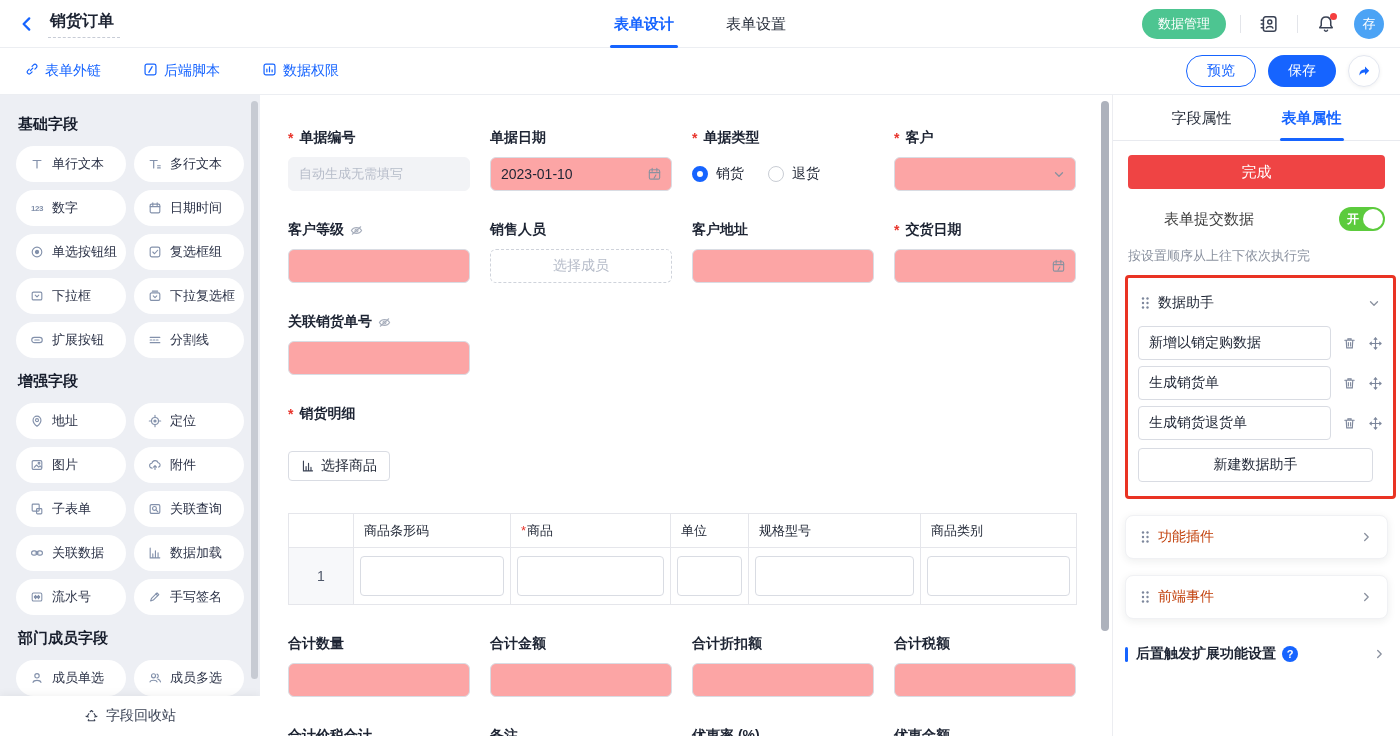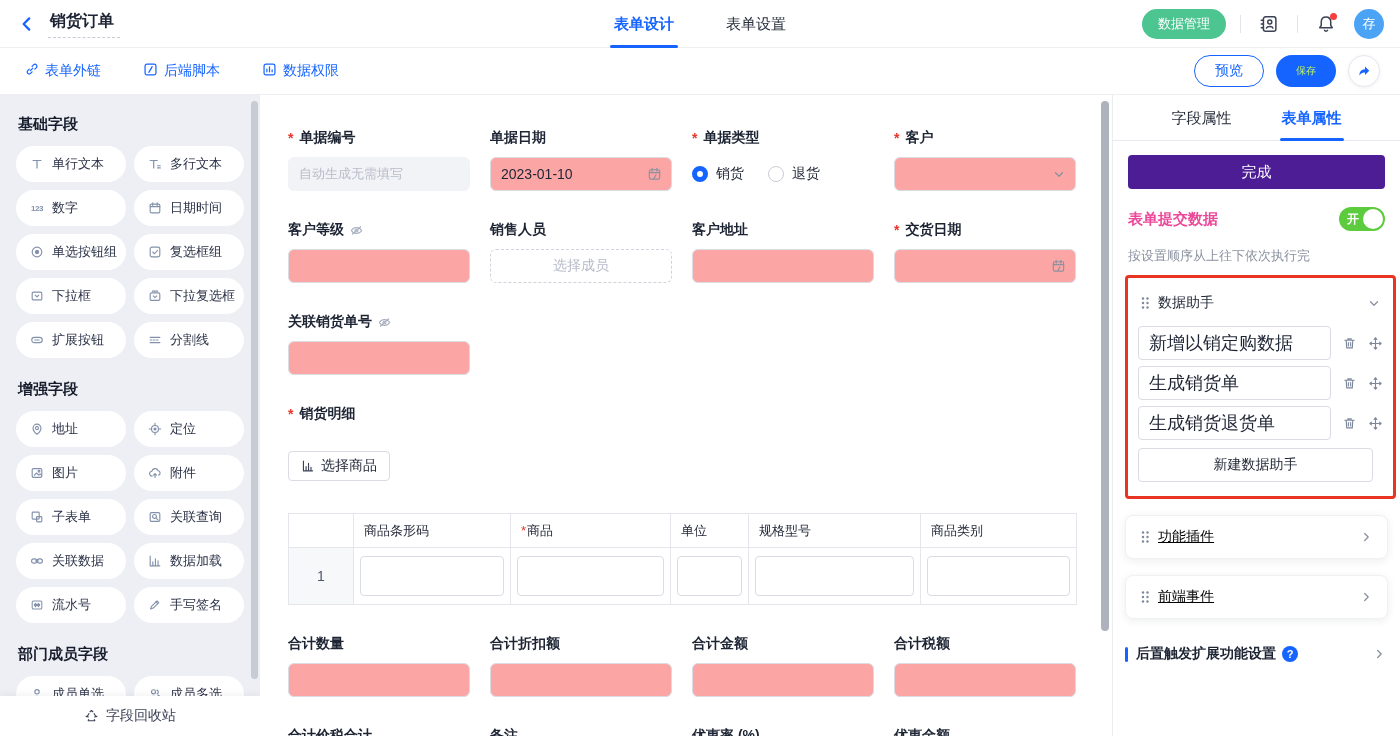--- a/index.html
+++ b/index.html
@@ -22,30 +22,30 @@
   .icon-btn { width:28px; height:28px; display:flex; align-items:center; justify-content:center; cursor:pointer; position:relative; }
   .red-dot { position:absolute; top:3px; right:3px; width:7px; height:7px; background:#f53f3f; border-radius:50%; }
   .avatar { width:30px; height:30px; border-radius:50%; background:#4ba3f5; color:#fff; font-size:13px; display:flex; align-items:center; justify-content:center; cursor:pointer; }
 
   
   .tbar { height:47px; background:#fff; border-bottom:1px solid #eceef2; display:flex; align-items:center; padding:0 20px 0 24px; flex:0 0 47px; }
   .tlinks { display:flex; align-items:center; gap:42px; }
   .tlink { display:flex; align-items:flex-start; gap:6px; color:#1664ff; font-size:14px; cursor:pointer; }
   .tbar-right { margin-left:auto; display:flex; align-items:center; gap:12px; }
   .btn-outline { height:32px; padding:0 20px; border:1px solid #1664ff; color:#1664ff; background:#fff; border-radius:16px; font-size:14px; cursor:pointer; }
-  .btn-primary { height:32px; padding:0 20px; border:none; color:#bef264; background:#1664ff; border-radius:16px; font-size:10px; cursor:pointer; }
+  .btn-primary { height:32px; padding:0 20px; border:none; color:#ffffff; background:#1664ff; border-radius:16px; font-size:14px; cursor:pointer; }
   .btn-circle { width:32px; height:32px; border-radius:50%; border:1px solid #e3e7f0; background:#fff; display:flex; align-items:center; justify-content:center; cursor:pointer; box-shadow:0 1px 4px rgba(0,0,0,.06); }
 
   
   .bod { flex:1; display:flex; min-height:0; }
 
   
   .sidebar { width:260px; background:#edeff4; position:relative; padding:20px 16px 0 16px; overflow:hidden; flex:0 0 260px; }
   .sec-title { font-size:15px; font-weight:bold; color:#171d2c; margin:0 0 12px 2px; }
-  .sec-title.mt { margin-top:22px; }
+  .sec-title.mt { margin-top:14px; }
   .pill-grid { display:grid; grid-template-columns:1fr 1fr; gap:8px; }
   .pill { height:36px; background:#fff; border-radius:18px; display:flex; align-items:center; padding-left:13px; gap:7px; font-size:13px; color:#2a3146; cursor:pointer; }
   .pill .ic { width:16px; height:16px; display:flex; align-items:center; justify-content:center; color:#8391ab; flex:0 0 16px; }
   .num-ic { font-size:8px; font-weight:bold; color:#8391ab; letter-spacing:-0.5px; }
   .sb-footer { position:absolute; left:0; bottom:0; width:100%; height:40px; background:#fff; display:flex; align-items:center; justify-content:center; gap:7px; font-size:14px; color:#3a4254; cursor:pointer; box-shadow:0 -2px 8px rgba(0,0,0,.05); }
   .sb-scroll { position:absolute; right:2px; top:6px; width:7px; height:578px; background:#c7cbd3; border-radius:4px; }
 
   
   .canvas { flex:1; background:#fff; position:relative; padding:34px 40px 0 28px; overflow:hidden; }
   .fgrid { display:grid; grid-template-columns:repeat(4,182px); column-gap:20px; row-gap:30px; }
@@ -72,38 +72,38 @@
   .cell-inp { border:1px solid #d9dce3; border-radius:4px; height:40px; margin:8px 6px; background:#fff; }
   .remark-box { height:120px; border:1px solid #d9dce3; border-radius:6px; background:#fff; }
   .cv-scroll { position:absolute; right:3px; top:6px; width:8px; height:530px; background:#adb2bc; border-radius:4px; }
 
   
   .rpanel { width:288px; background:#fff; border-left:1px solid #ecedf1; position:relative; flex:0 0 288px; padding:0 0 0 0; }
   .rtabs { height:46px; display:flex; justify-content:center; gap:46px; border-bottom:1px solid #e8eaef; }
   .rtab { height:46px; display:flex; align-items:center; font-size:15px; color:#272e3b; cursor:pointer; position:relative; padding:0 2px; }
   .rtab.active { color:#1664ff; font-weight:bold; }
   .rtab.active:after { content:""; position:absolute; left:0; right:0; bottom:0; height:3px; background:#1664ff; border-radius:2px; }
-  .btn-done { display:block; width:calc(100% - 30px); margin:14px 15px 0 15px; height:34px; background:#4c1d95; border:none; border-radius:4px; color:#fff; font-size:15px; cursor:pointer; }
+  .btn-done { display:block; width:calc(100% - 30px); margin:14px 15px 0 15px; height:34px; background:#ef4444; border:none; border-radius:4px; color:#fff; font-size:15px; cursor:pointer; }
   .toggle-row { display:flex; align-items:center; justify-content:space-between; margin:18px 15px 0 15px; }
-  .toggle-label { font-size:15px; font-weight:bold; color:#ec4899; }
+  .toggle-label { font-size:15px; font-weight:normal; color:#404040;margin-left:36px; }
   .switch { width:46px; height:24px; border-radius:12px; background:#5ccb3d; position:relative; cursor:pointer; }
   .switch .on-txt { position:absolute; left:8px; top:4px; color:#fff; font-size:12px; font-weight:bold; line-height:16px; }
   .switch .knob { position:absolute; right:2px; top:2px; width:20px; height:20px; border-radius:50%; background:#fff; }
   .hint { margin:16px 15px 0 15px; font-size:13px; color:#8a919f; }
   .redbox { margin:10px 4px 0 12px; border:3px solid #e93323; border-radius:4px; padding:8px 10px 14px 10px; }
   .asst-head { height:34px; display:flex; align-items:center; gap:8px; padding:0 2px; }
   .asst-title { font-size:14px; color:#1d2433; }
   .asst-head .chev { margin-left:auto; color:#8a919f; display:flex; cursor:pointer; }
   .drag { display:flex; color:#7d879c; cursor:grab; }
   .asst-item { display:flex; align-items:center; margin-top:6px; }
-  .ibox { flex:1; height:34px; border:1px solid #d9dce3; border-radius:4px; display:flex; align-items:center; padding:0 10px; font-size:18px; color:#1d2433; background:#fff; }
+  .ibox { flex:1; height:34px; border:1px solid #d9dce3; border-radius:4px; display:flex; align-items:center; padding:0 10px; font-size:14px; color:#1d2433; background:#fff; }
   .iico { width:16px; height:16px; margin-left:10px; color:#7d879c; display:flex; align-items:center; justify-content:center; cursor:pointer; flex:0 0 16px; }
   .btn-new { width:calc(100% - 10px); height:34px; margin-top:8px; border:1px solid #d9dce3; border-radius:4px; background:#fff; font-size:14px; color:#1d2433; cursor:pointer; }
   .card { margin:16px 12px 0 12px; height:44px; background:#fff; border:1px solid #f0f1f4; border-radius:8px; box-shadow:0 2px 8px rgba(29,33,41,.08); display:flex; align-items:center; padding:0 14px; gap:8px; cursor:pointer; }
-  .card-label { font-size:14px; color:#000000;text-decoration:underline; }
+  .card-label { font-size:14px; color:#c2410c; }
   .card .chev { margin-left:auto; color:#8a919f; display:flex; }
   .flink { margin:26px 14px 0 12px; display:flex; align-items:center; cursor:pointer; }
   .bluebar { width:3px; height:15px; background:#1664ff; border-radius:2px; }
   .flink-label { font-size:14px; font-weight:bold; color:#1d2433; margin:0 6px 0 8px; }
   .qmark { width:16px; height:16px; border-radius:50%; background:#1664ff; color:#fff; font-size:11px; font-weight:bold; display:flex; align-items:center; justify-content:center; }
   .flink .chev { margin-left:auto; color:#8a919f; display:flex; }
   svg { display:block; }
 </style>
 </head>
 <body>
@@ -585,27 +585,27 @@
         </div>
 
         <div class="field">
           <div class="flabel">
               <span>合计数量</span>
             </div>
           <div class="inp"></div>
         </div>
         <div class="field">
           <div class="flabel">
+              <span>合计金额</span>
+            </div>
+          <div class="inp"></div>
+        </div>
+        <div class="field">
+          <div class="flabel">
               <span>合计折扣额</span>
-            </div>
-          <div class="inp"></div>
-        </div>
-        <div class="field">
-          <div class="flabel">
-              <span>合计金额</span>
             </div>
           <div class="inp"></div>
         </div>
         <div class="field">
           <div class="flabel">
               <span>合计税额</span>
             </div>
           <div class="inp"></div>
         </div>
 

